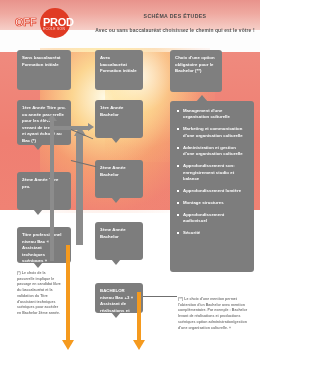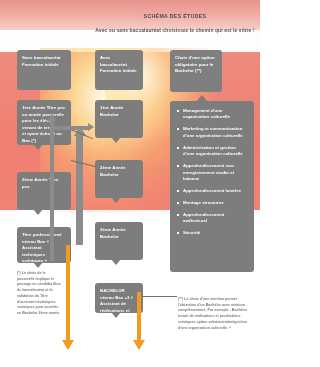--- a/index.html
+++ b/index.html
@@ -170,20 +170,26 @@
 
 <div id="page">
 
   <div class="band-top"></div>
   <div class="band-white"></div>
   <div class="band-red"></div>
   <div class="band-bottom"></div>
   <div class="glow"></div>
   <div class="glow2"></div>
 
+  <div class="logo">
+    <div class="logo-circle"></div>
+    <div class="logo-off">OFF</div>
+    <div class="logo-prod">PROD</div>
+    <div class="logo-sub">ECOLE   SON</div>
+  </div>
   <div class="title">SCHÉMA DES ÉTUDES</div>
   <div class="subtitle">Avec ou sans baccalauréat choisissez le chemin qui est le vôtre !</div>
 
   <div class="box head" style="left:17px; top:50px; width:54px; height:40px;">Sans baccalauréat Formation initiale</div>
 
   <div class="box" style="left:17px; top:100px; width:54px; height:45px;">
     <span>1ère Année Titre pro. ou année passerelle pour les élèves venant de terminale et ayant échoué au Bac (*)</span>
     <div class="tail"></div>
   </div>
 

